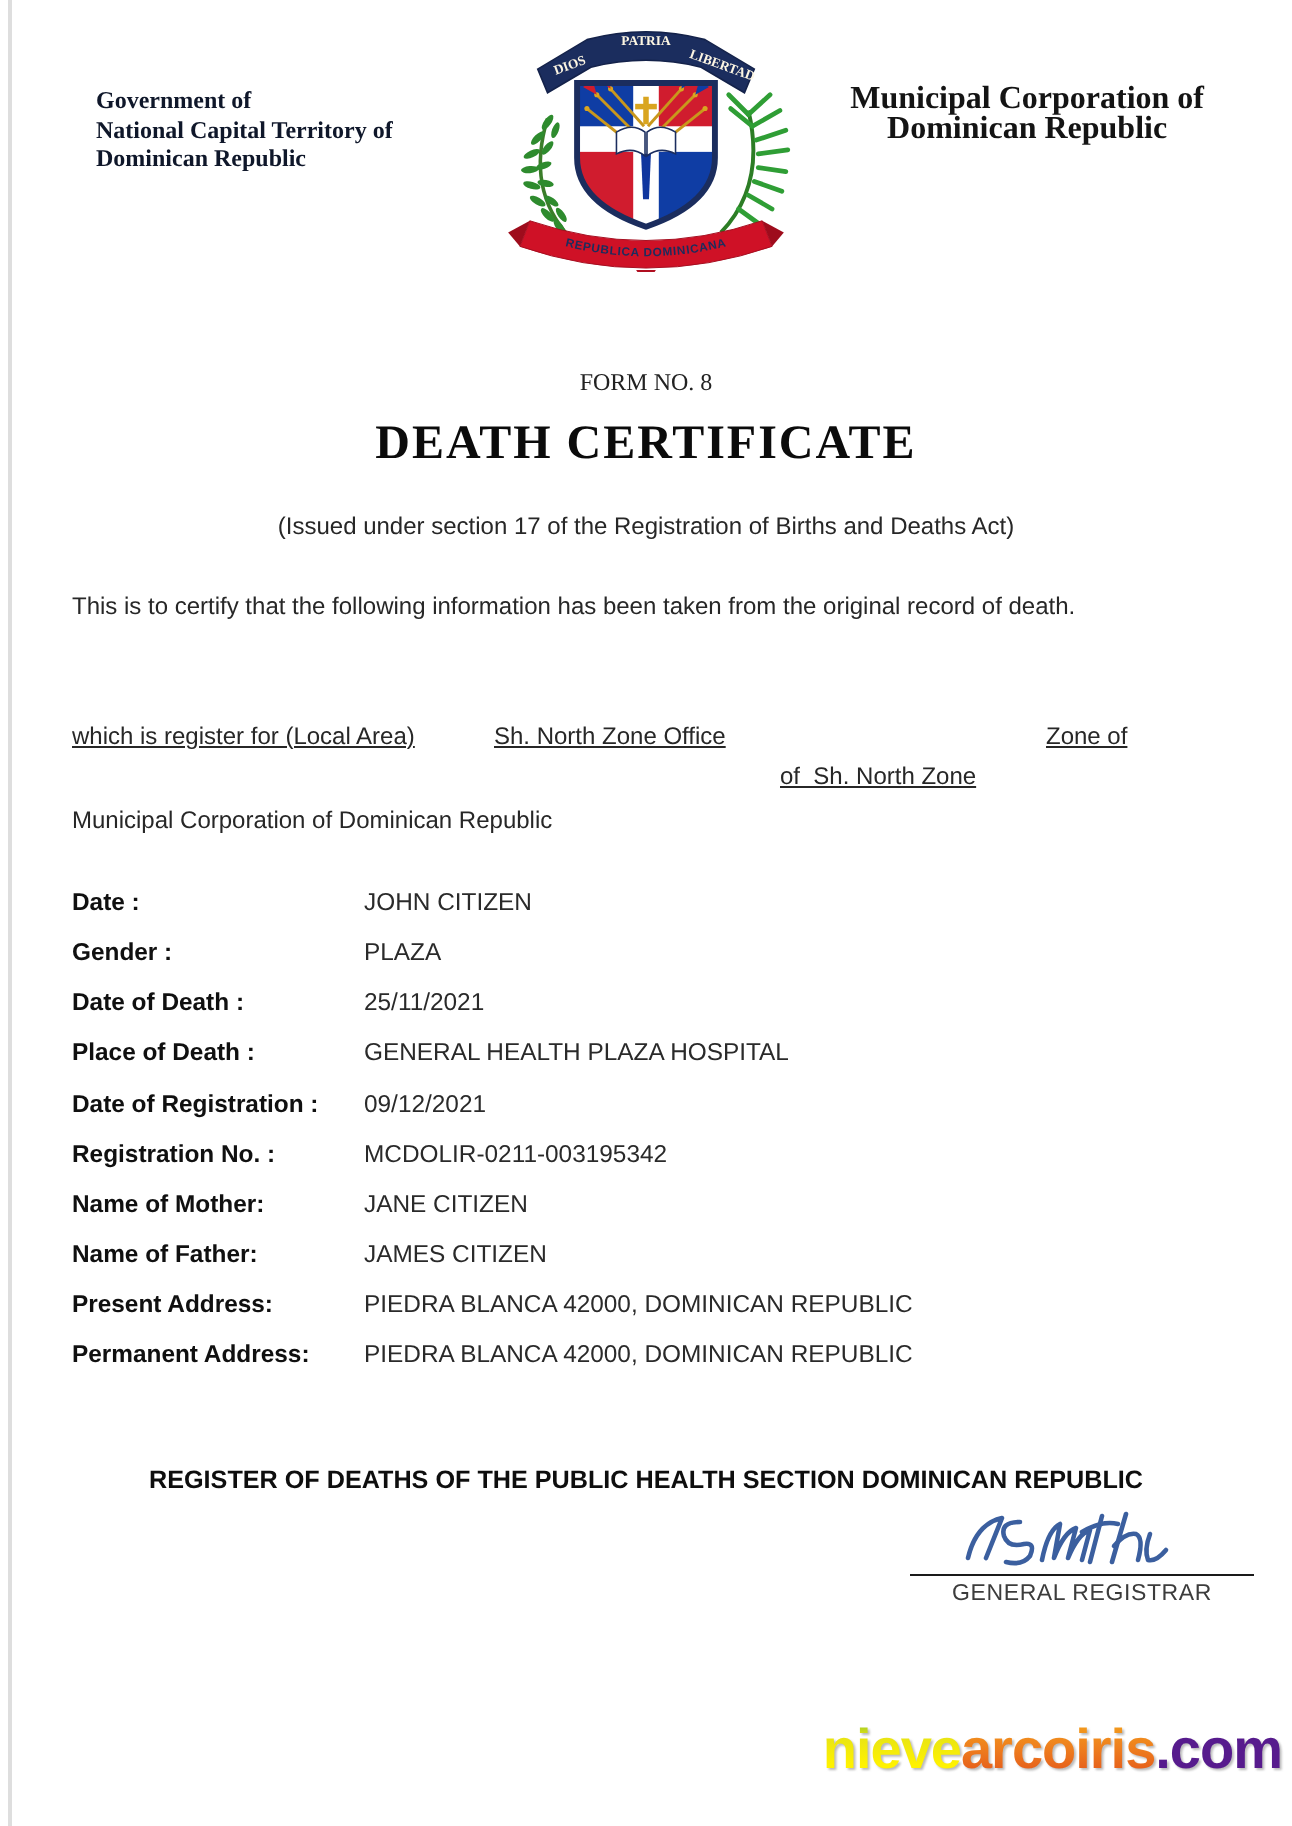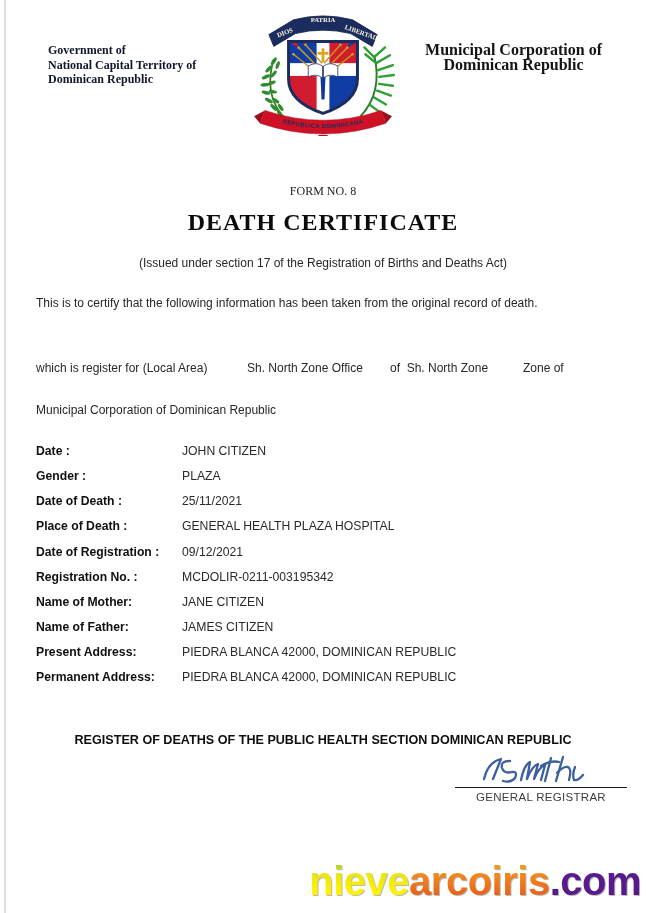--- a/index.html
+++ b/index.html
@@ -21,43 +21,43 @@
     font-family:"Liberation Serif",serif;font-size:12px;color:#222;}
   .doc-title{position:absolute;left:0;top:209px;width:100%;text-align:center;
     font-family:"Liberation Serif",serif;font-weight:bold;font-size:24px;
     letter-spacing:1px;color:#0b0b0b;}
   .doc-subtitle{position:absolute;left:0;top:256px;width:100%;text-align:center;
     font-size:12px;color:#272727;}
 
   .certify-line{position:absolute;left:36px;top:296px;font-size:12px;color:#272727;}
 
   .register-line{position:absolute;left:0;top:361px;width:100%;font-size:12px;color:#272727;}
-  .register-line .seg{position:absolute;white-space:pre;}
+  .register-line .seg{position:absolute;white-space:pre;text-decoration:underline;}
   .seg-lead{left:36px;}
   .seg-office{left:247px;}
-  .seg-ofzone{left:390px;}
+  .seg-ofzone{left:390px;margin-top:20px;}
   .seg-zoneof{left:523px;}
   .register-line2{position:absolute;left:36px;top:403px;font-size:12px;color:#272727;}
 
   
   .rows{position:absolute;left:36px;top:444px;width:560px;}
   .row{height:25.15px;font-size:12.2px;}
   .row .lbl{display:inline-block;width:146px;font-weight:bold;color:#101010;}
   .row .val{color:#2a2a2a;}
 
   
   .register-heading{position:absolute;left:0;top:733px;width:100%;text-align:center;
     font-weight:bold;font-size:12.6px;color:#0e0e0e;}
   .sig-block{position:absolute;left:455px;top:753px;width:172px;text-align:center;}
   .sig-svg{display:block;margin:0 auto;width:132px;height:34px;}
   .sig-line{border-top:1.8px solid #1a1a1a;margin-top:0px;}
   .sig-title{font-size:11.5px;color:#3c3c3c;padding-top:3px;letter-spacing:0.3px;}
 
   
-  .watermark{position:absolute;right:5px;top:861px;font-weight:bold;font-size:40px;
+  .watermark{position:absolute;right:5px;top:861px;font-weight:bold;font-size:28px;
     letter-spacing:-0.5px;line-height:1;white-space:nowrap;
     filter:drop-shadow(1.5px 1.5px 0.5px rgba(130,130,130,0.55));}
   .wm-nieve{background:linear-gradient(180deg,#7cbf2e 0%,#e8e414 30%,#fff200 75%);
     -webkit-background-clip:text;background-clip:text;color:transparent;}
   .wm-arcoiris{background:linear-gradient(180deg,#f4a51c 0%,#ee7d1e 50%,#e2521a 100%);
     -webkit-background-clip:text;background-clip:text;color:transparent;}
   .wm-com{color:#571b8d;}
 </style>
 </head>
 <body>

